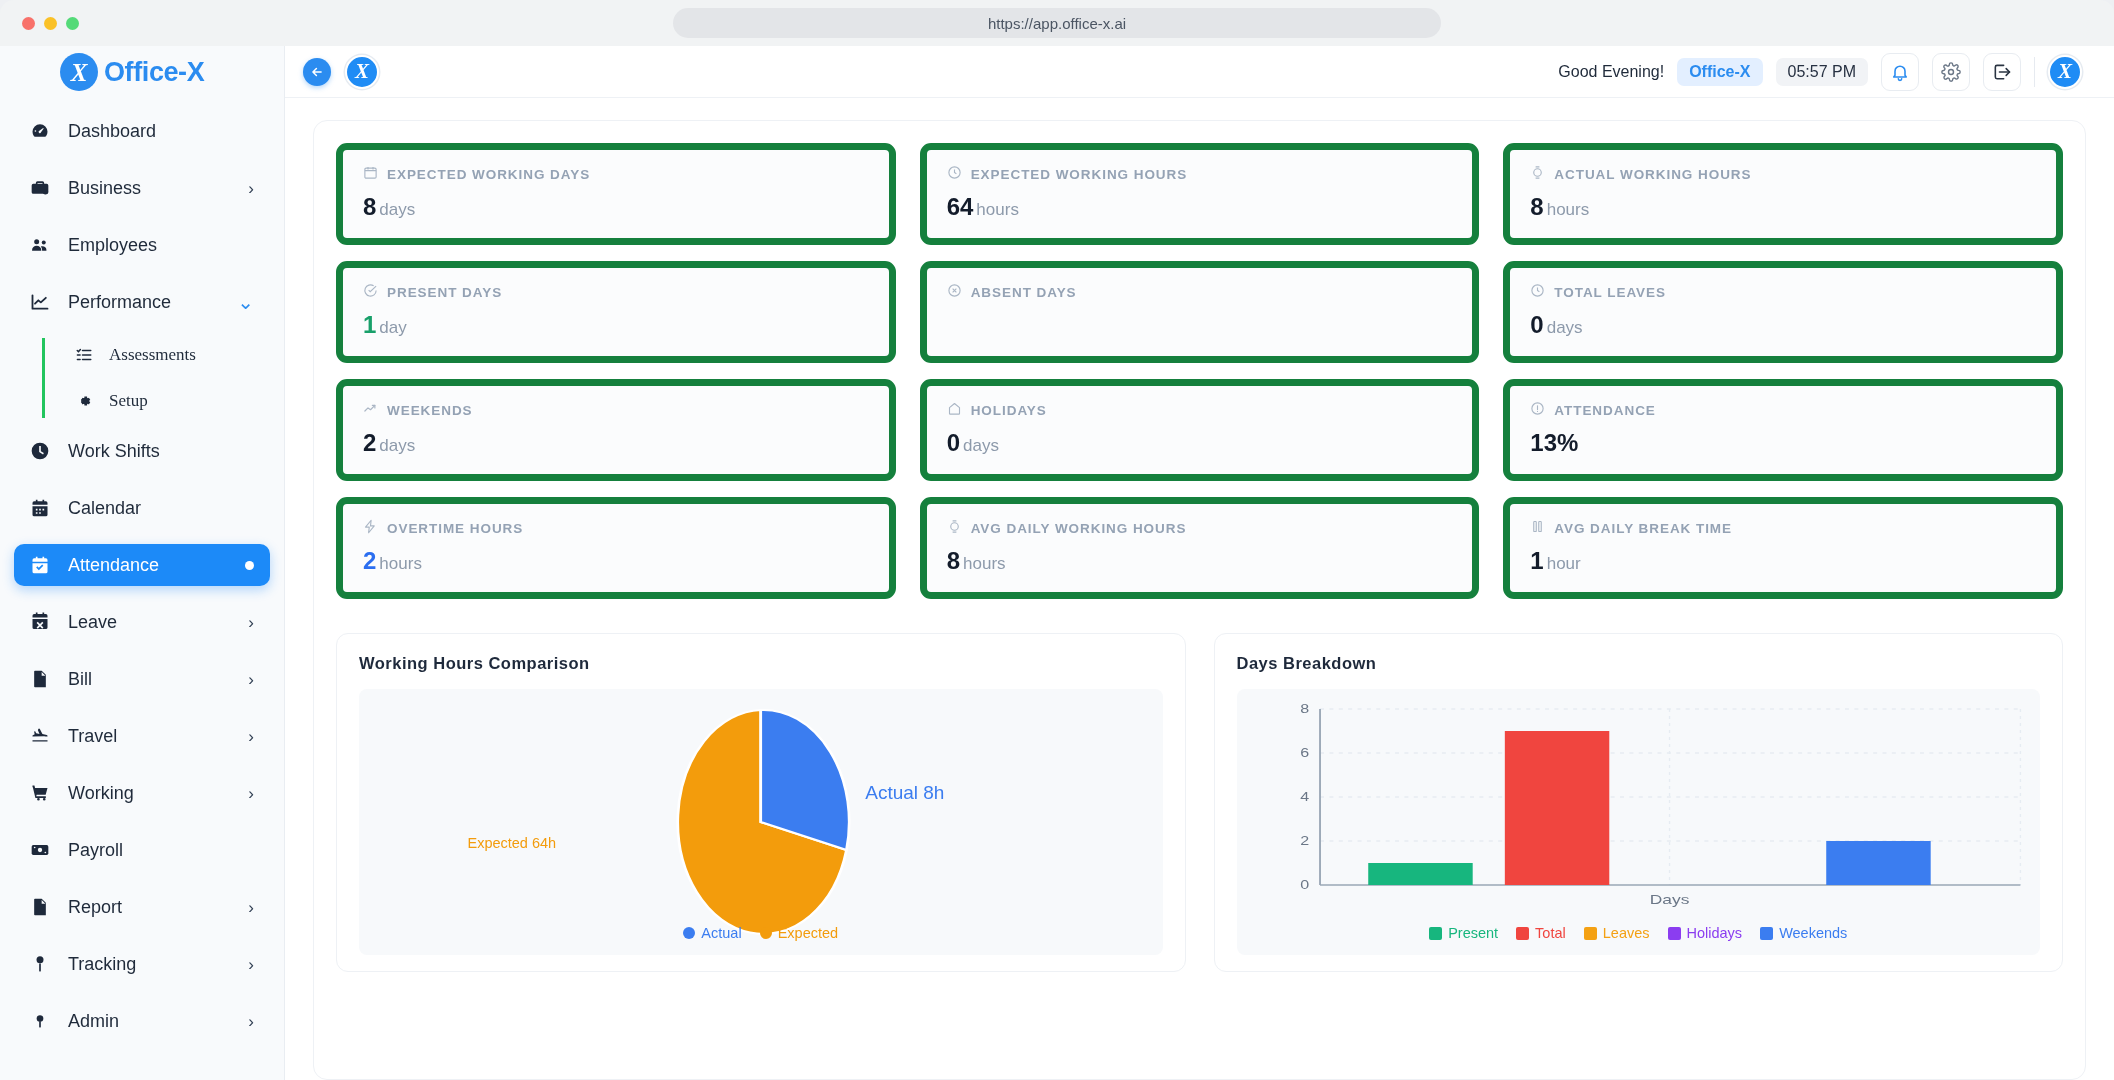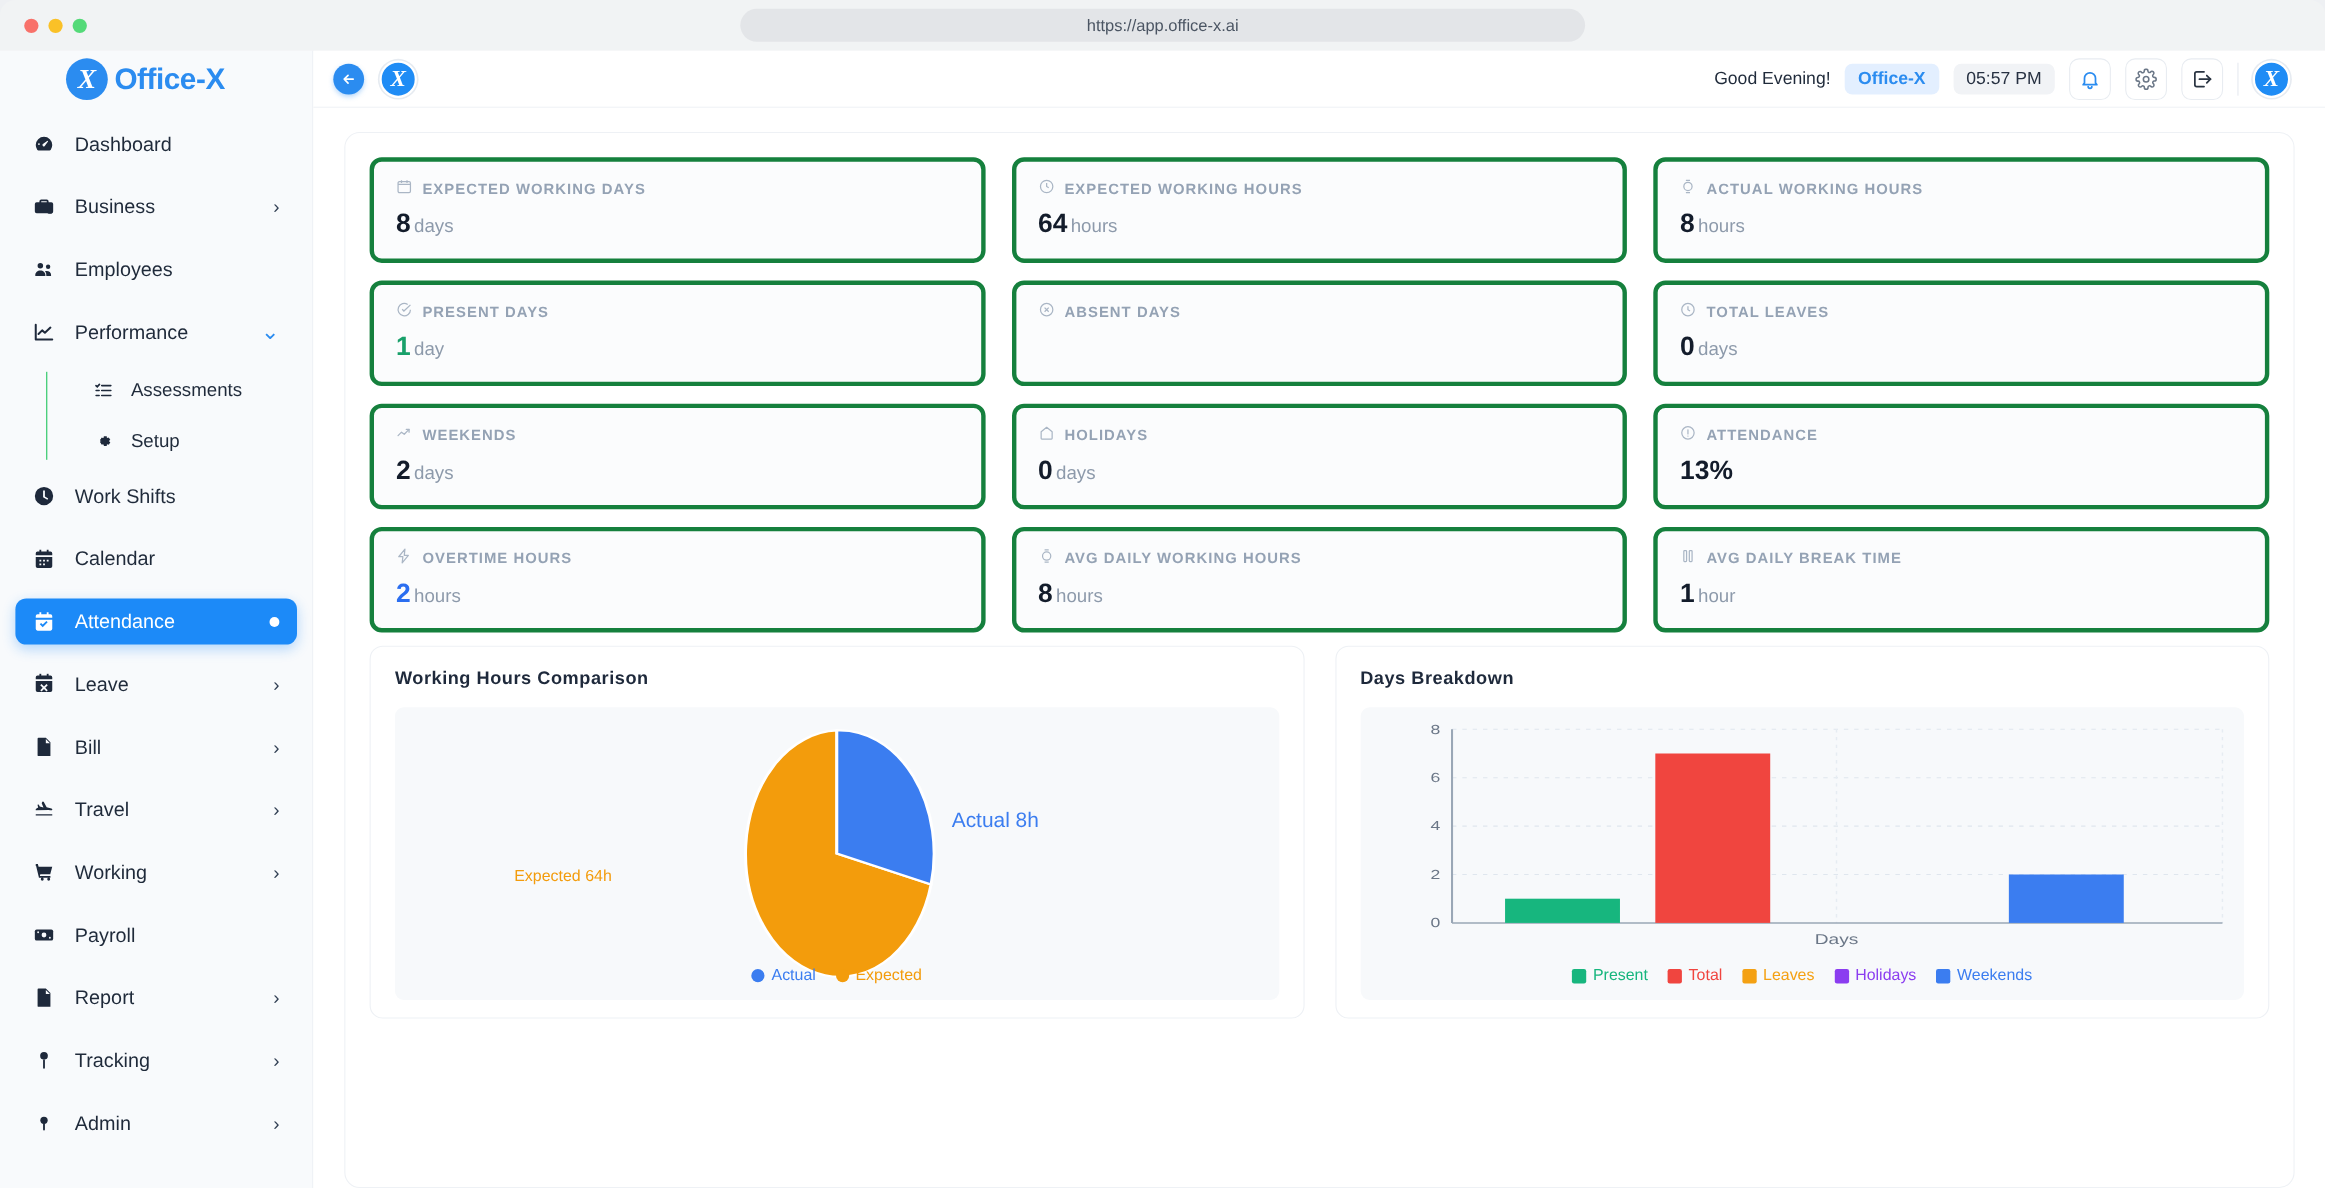--- a/index.html
+++ b/index.html
@@ -83,23 +83,24 @@
   .nav-item .chev { color: #334155; font-size: 17px; line-height: 1; }
   .nav-item.active {
     background: #1c8af8; color: #ffffff;
     box-shadow: 0 4px 12px rgba(28,138,248,.32);
   }
   .nav-item.active .ic { color: #ffffff; }
   .nav-item.active .dot-badge {
     width: 9px; height: 9px; border-radius: 50%; background: #fff;
   }
   .subnav {
-    margin-left: 28px; padding-left: 32px;
-    border-left: 1px solid #22c55e;
+    margin-left: 28px; padding-left: 20px;
+    border-left: 3px solid #22c55e;
     margin-bottom: 10px;
+    font-family: Liberation Serif, serif;
   }
   .subnav .nav-item {
     height: 34px; margin-bottom: 12px; font-size: 17px; padding-left: 10px;
   }
   .subnav .nav-item .ic { width: 24px; flex: 0 0 24px; margin-right: 10px; }
   
   .main { flex: 1 1 auto; display: flex; flex-direction: column; min-width: 0; background:#ffffff; }
   .topbar {
     height: 52px; flex: 0 0 52px;
     display: flex; align-items: center;
@@ -155,39 +156,39 @@
     padding: 22px 22px 26px 22px;
     background: #fff;
     height: 100%;
   }
   .stat-grid {
     display: grid;
     grid-template-columns: repeat(3, 1fr);
     gap: 16px 24px;
   }
   .stat-card {
-    border: 4px solid #15803d; border-radius: 11px;
+    border: 7px solid #15803d; border-radius: 11px;
     background: #fbfcfd;
     padding: 15px 20px 17px 20px;
     min-height: 84px;
   }
   .stat-head {
     display: flex; align-items: center; gap: 9px;
     color: #94a2b4; font-size: 13.5px;
     font-weight: 700; letter-spacing: .07em;
     text-transform: uppercase;
     margin-bottom: 10px;
   }
   .stat-head svg { flex: 0 0 auto; }
   .stat-val { font-size: 17px; color: #8d9aab; }
   .stat-val b { font-size: 24px; font-weight: 700; color: #131c2b; margin-right: 3px; }
   
   .charts {
     display: grid; grid-template-columns: 1fr 1fr;
-    gap: 28px; margin-top: 12px;
+    gap: 28px; margin-top: 34px;
   }
   .chart-card {
     border: 1px solid #eef1f5; border-radius: 12px;
     background: #fff; padding: 20px 22px 16px 22px;
   }
   .chart-title {
     font-size: 16.5px; font-weight: 700; color: #1e293b;
     letter-spacing: .03em; margin-bottom: 16px;
   }
   .chart-body {

